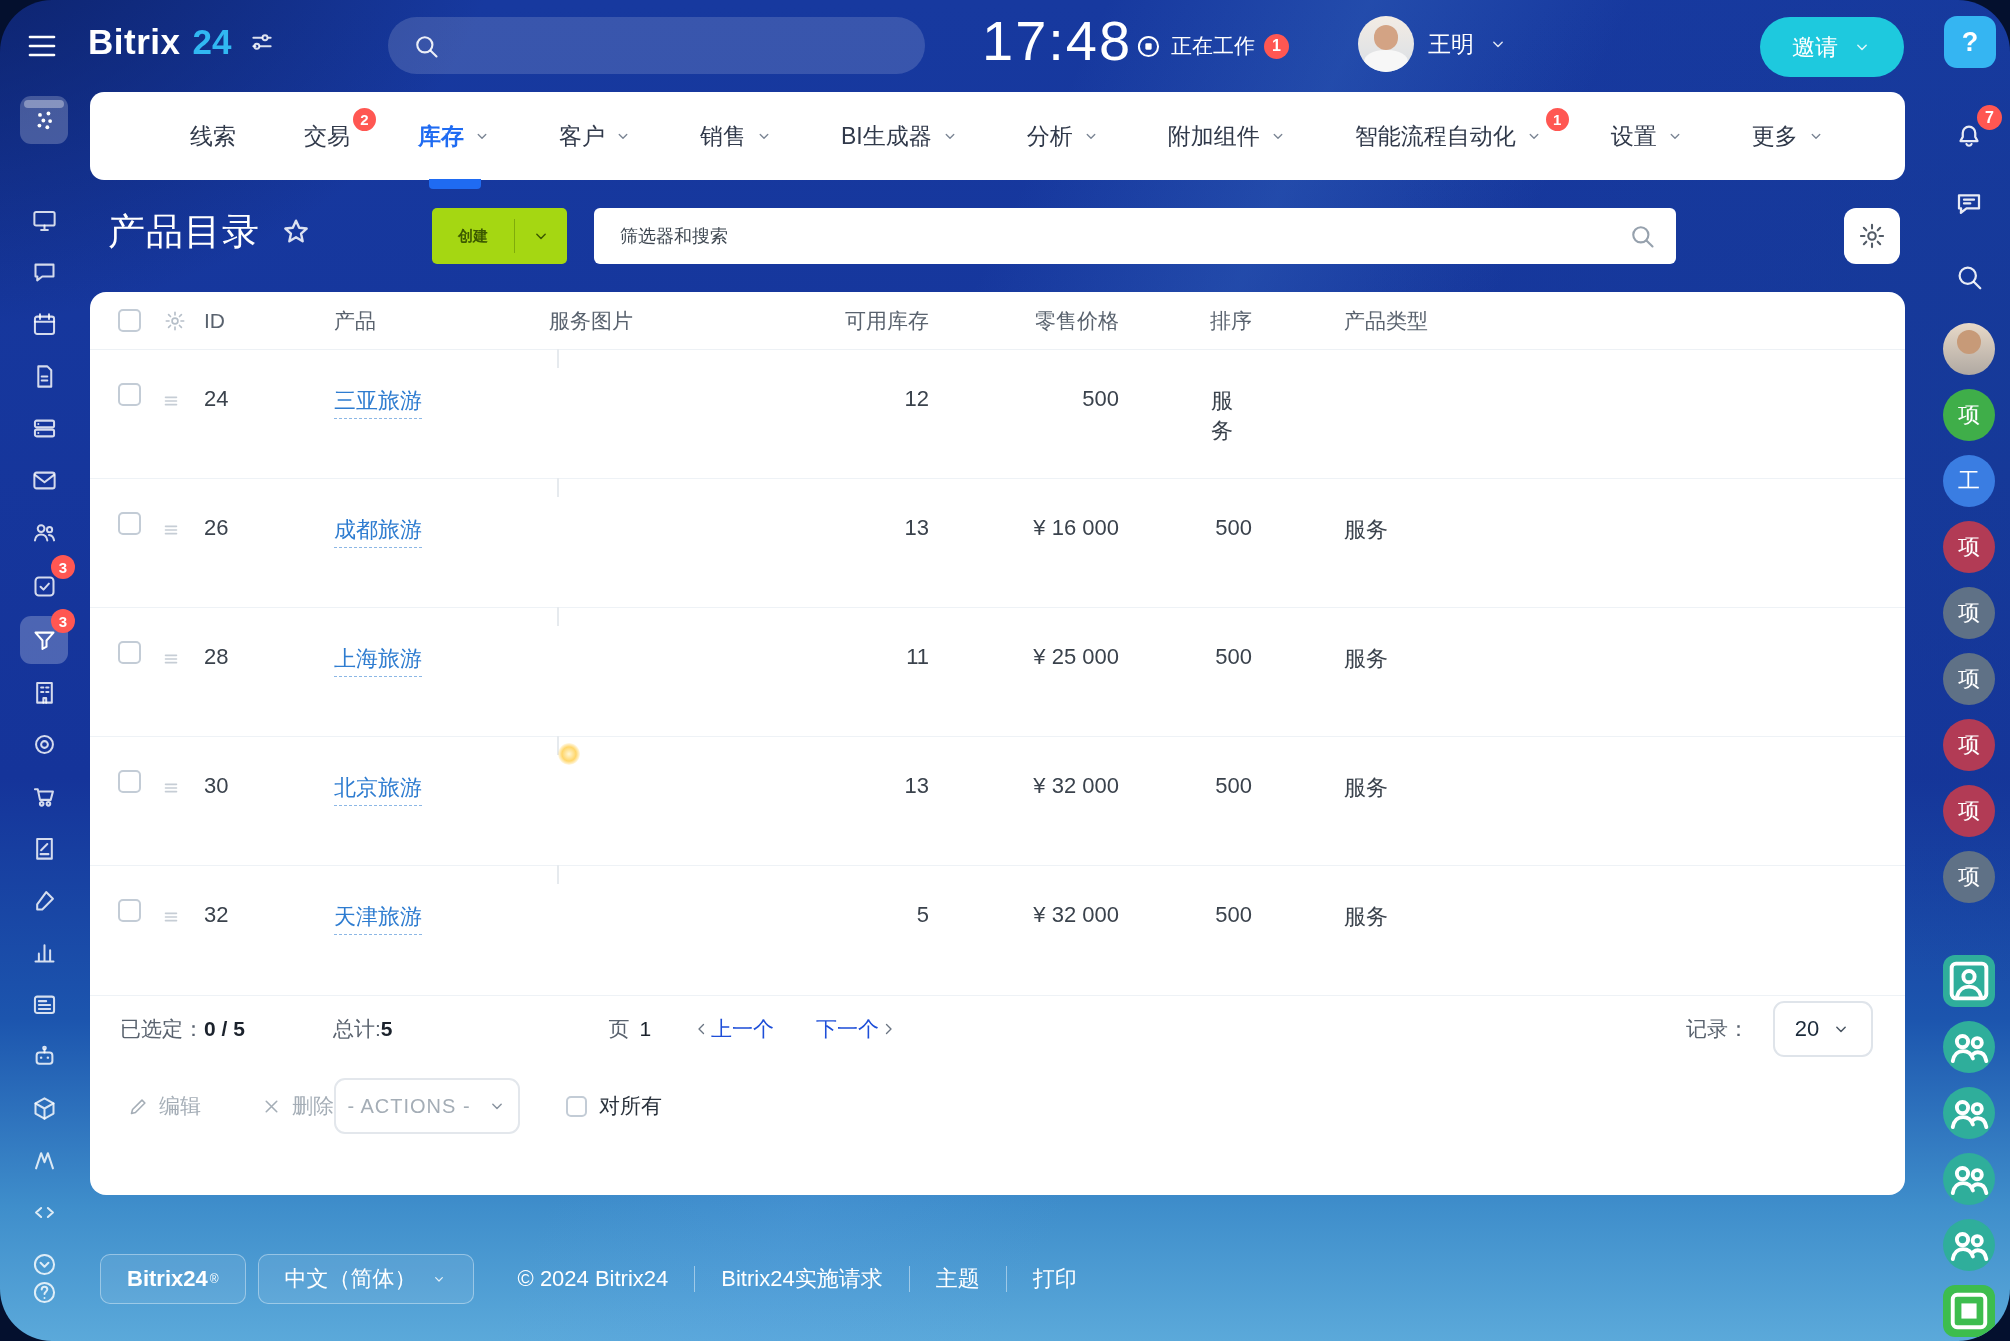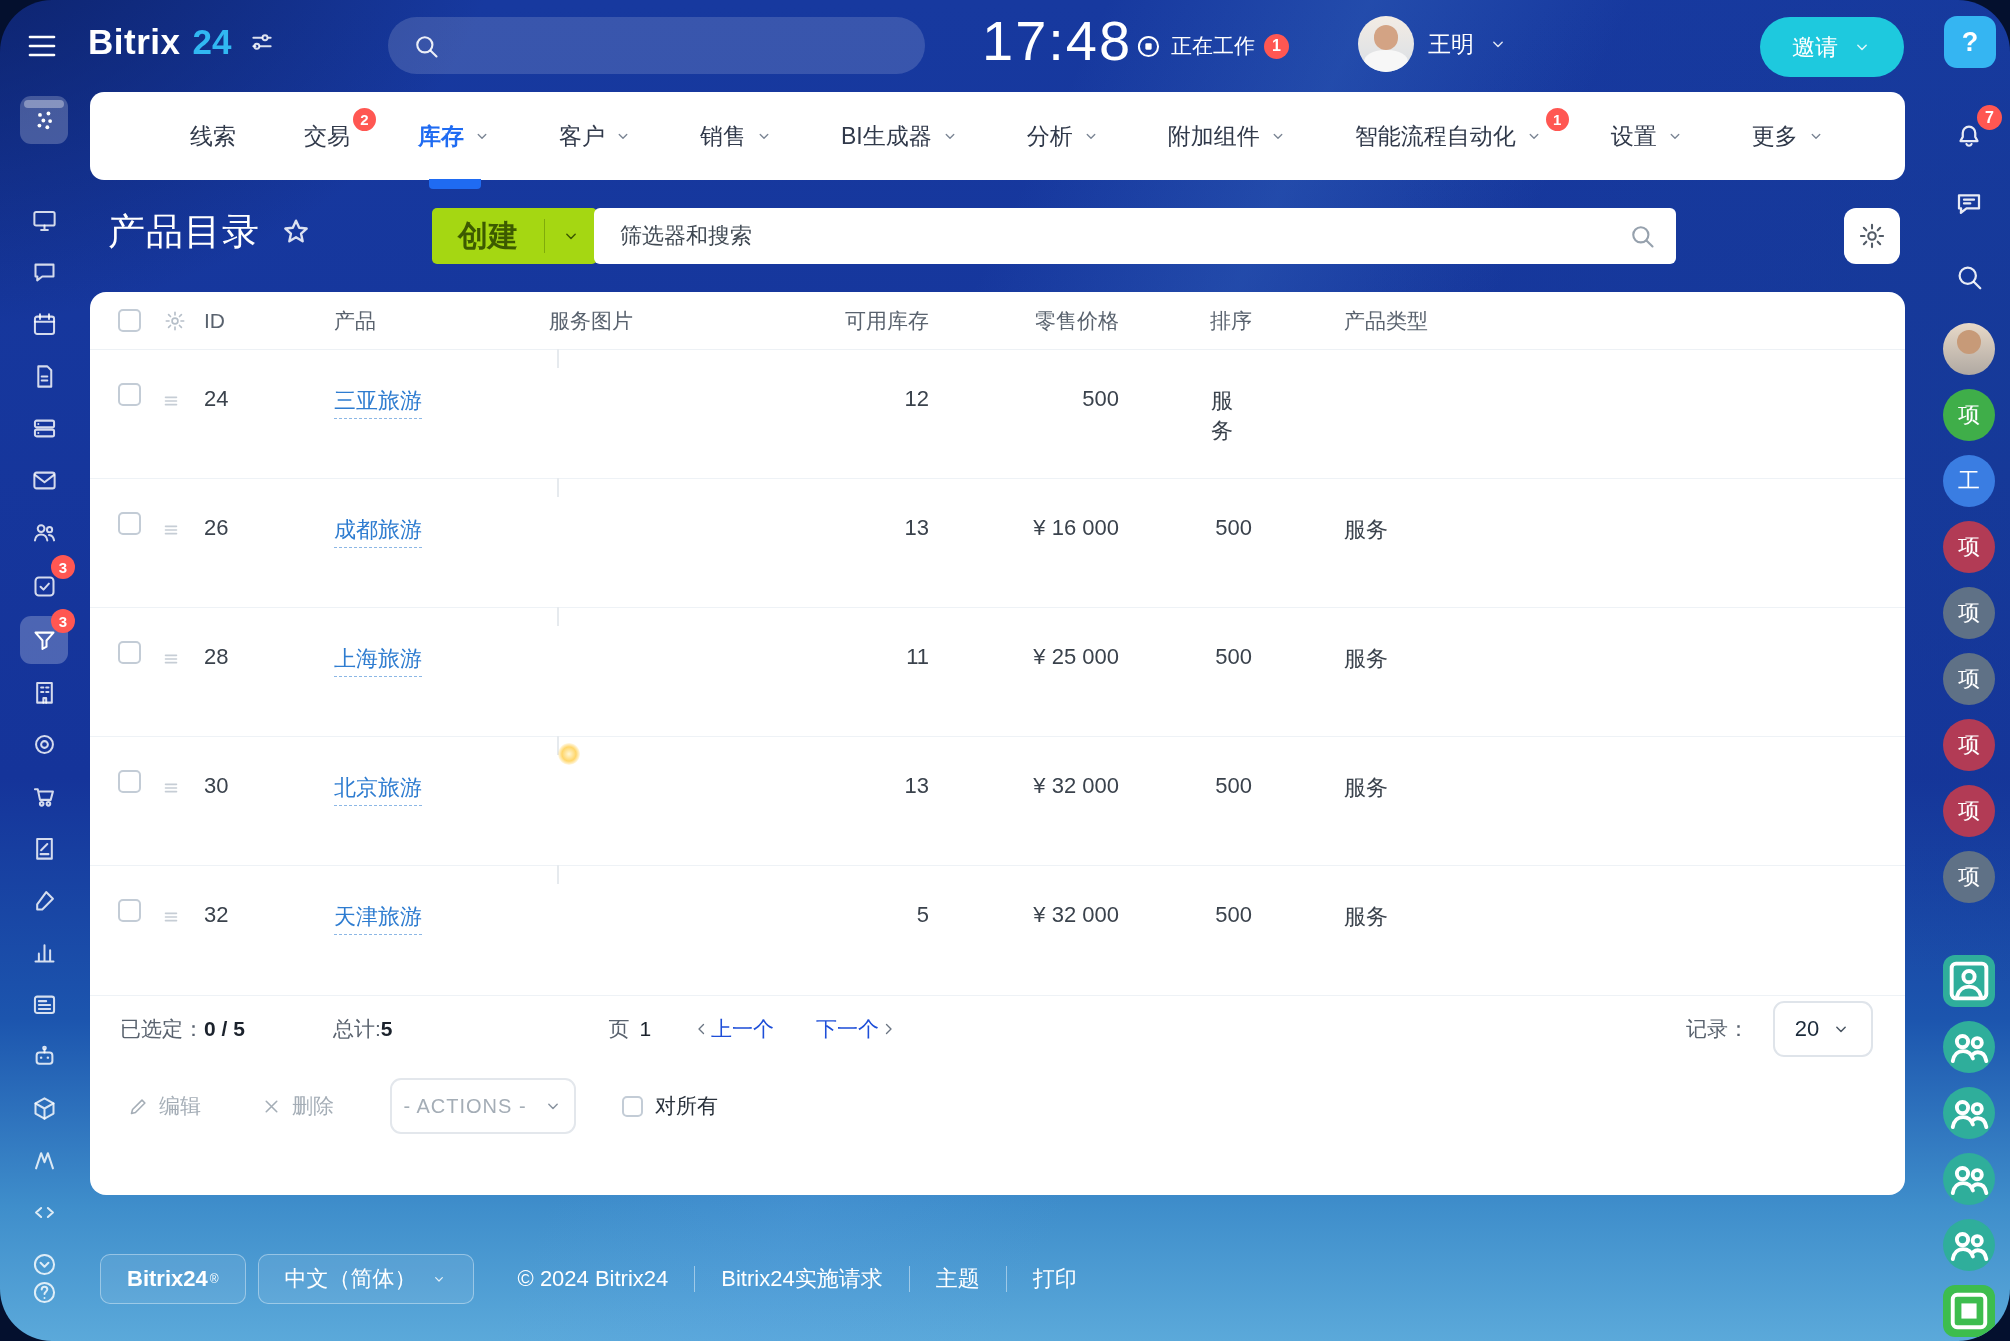--- a/index.html
+++ b/index.html
@@ -60,25 +60,25 @@
 .tab .caret{color:#7b8594;width:18px;height:18px}
 .tab.active{color:#1f6bf2;font-weight:700}
 .tab.active::after{content:"";position:absolute;left:50%;bottom:-9px;transform:translateX(-50%);width:52px;height:10px;background:#1f6bf2;border-radius:0 0 4px 4px}
 .tab .nav-badge{position:absolute;top:14px;right:6px;min-width:27px;height:27px;border-radius:14px;background:#ff5752;border:2.5px solid #fff;color:#fff;font-size:15px;font-weight:700;display:flex;align-items:center;justify-content:center;padding:0 5px}
 
 .toolbar{position:absolute;left:90px;top:205px;width:1815px;height:62px}
 .page-title{position:absolute;left:18px;top:2px;display:flex;align-items:center;gap:20px;color:#fff}
 .page-title h1{font-size:37px;font-weight:500;letter-spacing:1px}
 .page-title .star{width:32px;height:32px;color:rgba(255,255,255,.85);cursor:pointer}
 .createbtn{position:absolute;left:342px;top:3px;height:56px;background:#a5d712;border-radius:5px;display:flex;align-items:center;cursor:pointer}
-.createbtn .lbl{font-size:30px;font-weight:700;color:#3c5a00;padding:0 26px}
+.createbtn .lbl{font-size:15px;font-weight:700;color:#3c5a00;padding:0 26px}
 .createbtn .sep{width:1px;height:34px;background:rgba(60,90,0,.35)}
 .createbtn .caret{color:#3c5a00;margin:0 16px}
 .filterbar{position:absolute;left:504px;top:3px;width:1082px;height:56px;background:#fff;border-radius:6px;display:flex;align-items:center;padding:0 20px 0 26px}
-.filterbar input{flex:1;border:none;outline:none;font-size:22px;color:#3f4852;font-family:inherit;background:transparent}
+.filterbar input{flex:1;border:none;outline:none;font-size:18px;color:#3f4852;font-family:inherit;background:transparent}
 .filterbar input::placeholder{color:#3f4852}
 .filterbar .mag{width:28px;height:28px;color:#96a1ad}
 .gearbtn{position:absolute;right:5px;top:3px;width:56px;height:56px;background:#fff;border-radius:12px;display:flex;align-items:center;justify-content:center;color:#525b66;cursor:pointer}
 .gearbtn .ic{width:28px;height:28px}
 
 .tablecard{position:absolute;left:90px;top:292px;width:1815px;height:903px;background:#fff;border-radius:16px;overflow:hidden}
 .tgrid{display:grid;grid-template-columns:70px 44px 130px 215px 230px 150px 190px 133px 1fr;align-items:start}
 .thead{height:58px;border-bottom:1px solid #edf1f5;align-items:center}
 .th{font-size:21px;color:#59626e}
 .r{text-align:right}
@@ -112,21 +112,21 @@
 .pg-prev,.pg-next{display:flex;align-items:center;gap:0;margin-left:42px;cursor:pointer;color:#1d4ed8}
 .pg-prev .ic,.pg-next .ic{width:18px;height:18px;color:#6a7482}
 .perpage{position:absolute;right:32px;display:flex;align-items:center;gap:24px}
 .perbox{width:100px;height:56px;border:2px solid #dfe4ea;border-radius:11px;display:flex;align-items:center;justify-content:center;gap:12px;font-size:22px;color:#1b2a3a;cursor:pointer}
 .perbox .caret{color:#4a5562}
 
 .actionrow{position:absolute;left:0;top:782px;width:100%;height:64px;display:flex;align-items:center;color:#a4adb6;font-size:21px}
 .act{display:flex;align-items:center;gap:10px;cursor:pointer}
 .act .ic{width:21px;height:21px}
 .act-edit{margin-left:38px}.act-del{margin-left:60px}
-.actions-select{margin-left:56px;width:186px;height:56px;border:2px solid #e3e7ec;border-radius:11px;display:flex;align-items:center;justify-content:center;gap:16px;font-size:20px;letter-spacing:1px;color:#a4adb6;cursor:pointer}
+.actions-select{width:186px;height:56px;border:2px solid #e3e7ec;border-radius:11px;display:flex;align-items:center;justify-content:center;gap:16px;font-size:20px;letter-spacing:1px;color:#a4adb6;cursor:pointer}
 .actions-select .caret{color:#8a94a0}
 .forall{margin-left:46px;display:flex;align-items:center;gap:12px;color:#2a323c;cursor:pointer}
 .forall .checkbox{margin:0;width:21px;height:21px}
 
 .pagefooter{position:absolute;left:100px;top:1253px;height:52px;display:flex;align-items:center;gap:0;color:#fff}
 .fbtn{height:50px;border:1.5px solid rgba(255,255,255,.38);background:rgba(255,255,255,.08);border-radius:10px;display:flex;align-items:center;justify-content:center;padding:0 26px;font-size:22px;font-weight:700;cursor:pointer}
 .fbtn sup{font-size:12px;font-weight:400;margin-left:2px}
 .fbtn.lang{margin-left:12px;font-weight:400;gap:14px}
 .fbtn.lang .caret{width:16px;height:16px}
 .flink{font-size:22px;cursor:pointer;white-space:nowrap}

